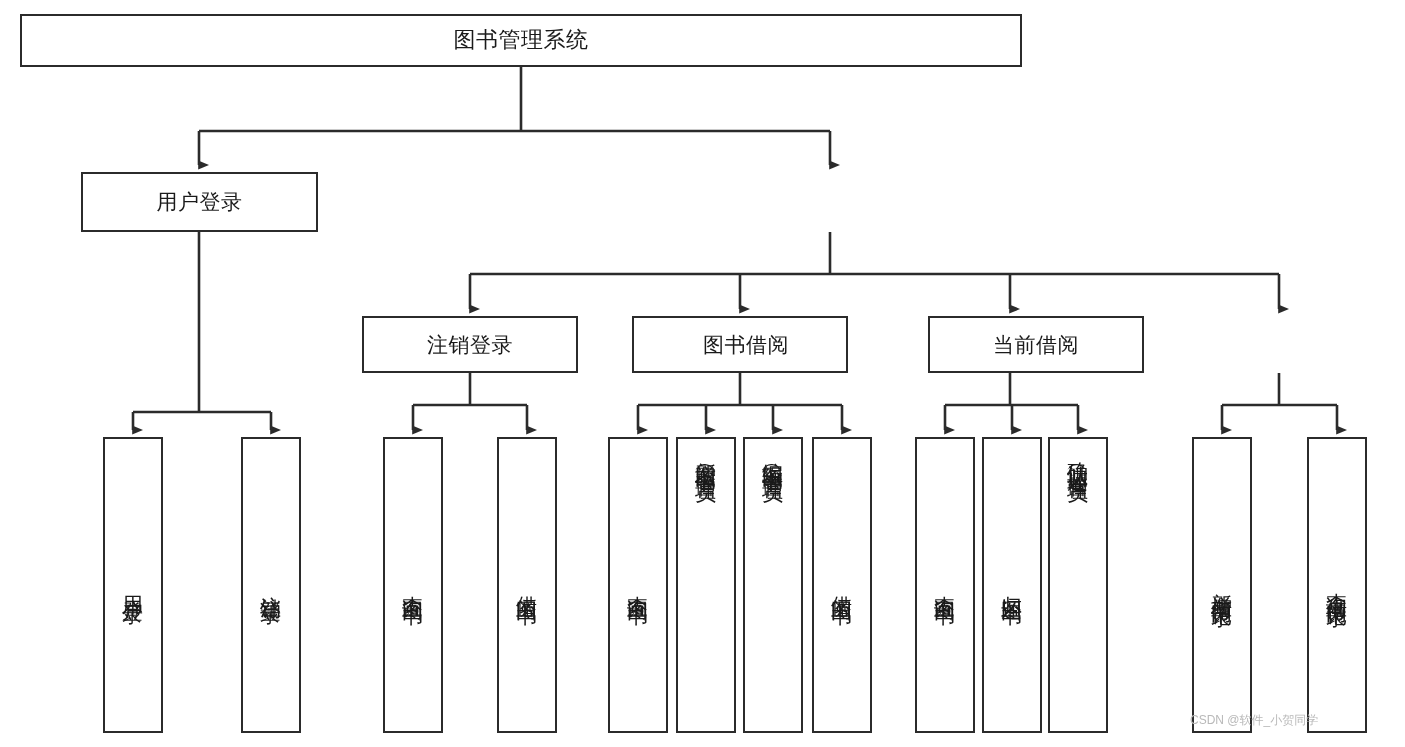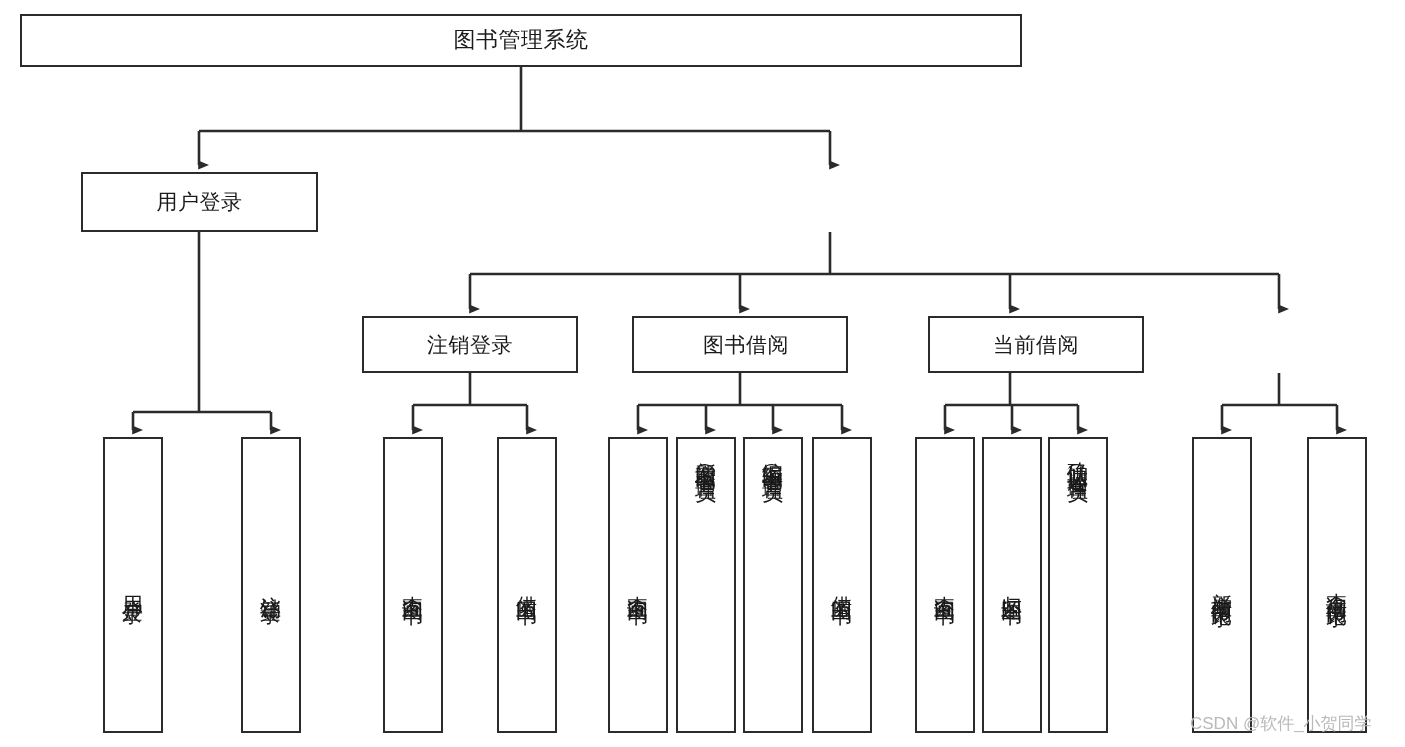--- a/index.html
+++ b/index.html
@@ -61,21 +61,21 @@
     letter-spacing: 3px;
     white-space: nowrap;
   }
   .node.v.mid {
     align-items: center;
     padding-top: 0;
   }
   .watermark {
     position: absolute;
     color: #b9b9b9;
-    font-size: 17px;
+    font-size: 12px;
     white-space: nowrap;
     z-index: 5;
     left: 1190px;
     top: 712px;
   }
 </style>
 </head>
 <body>
 
 <div id="canvas">

